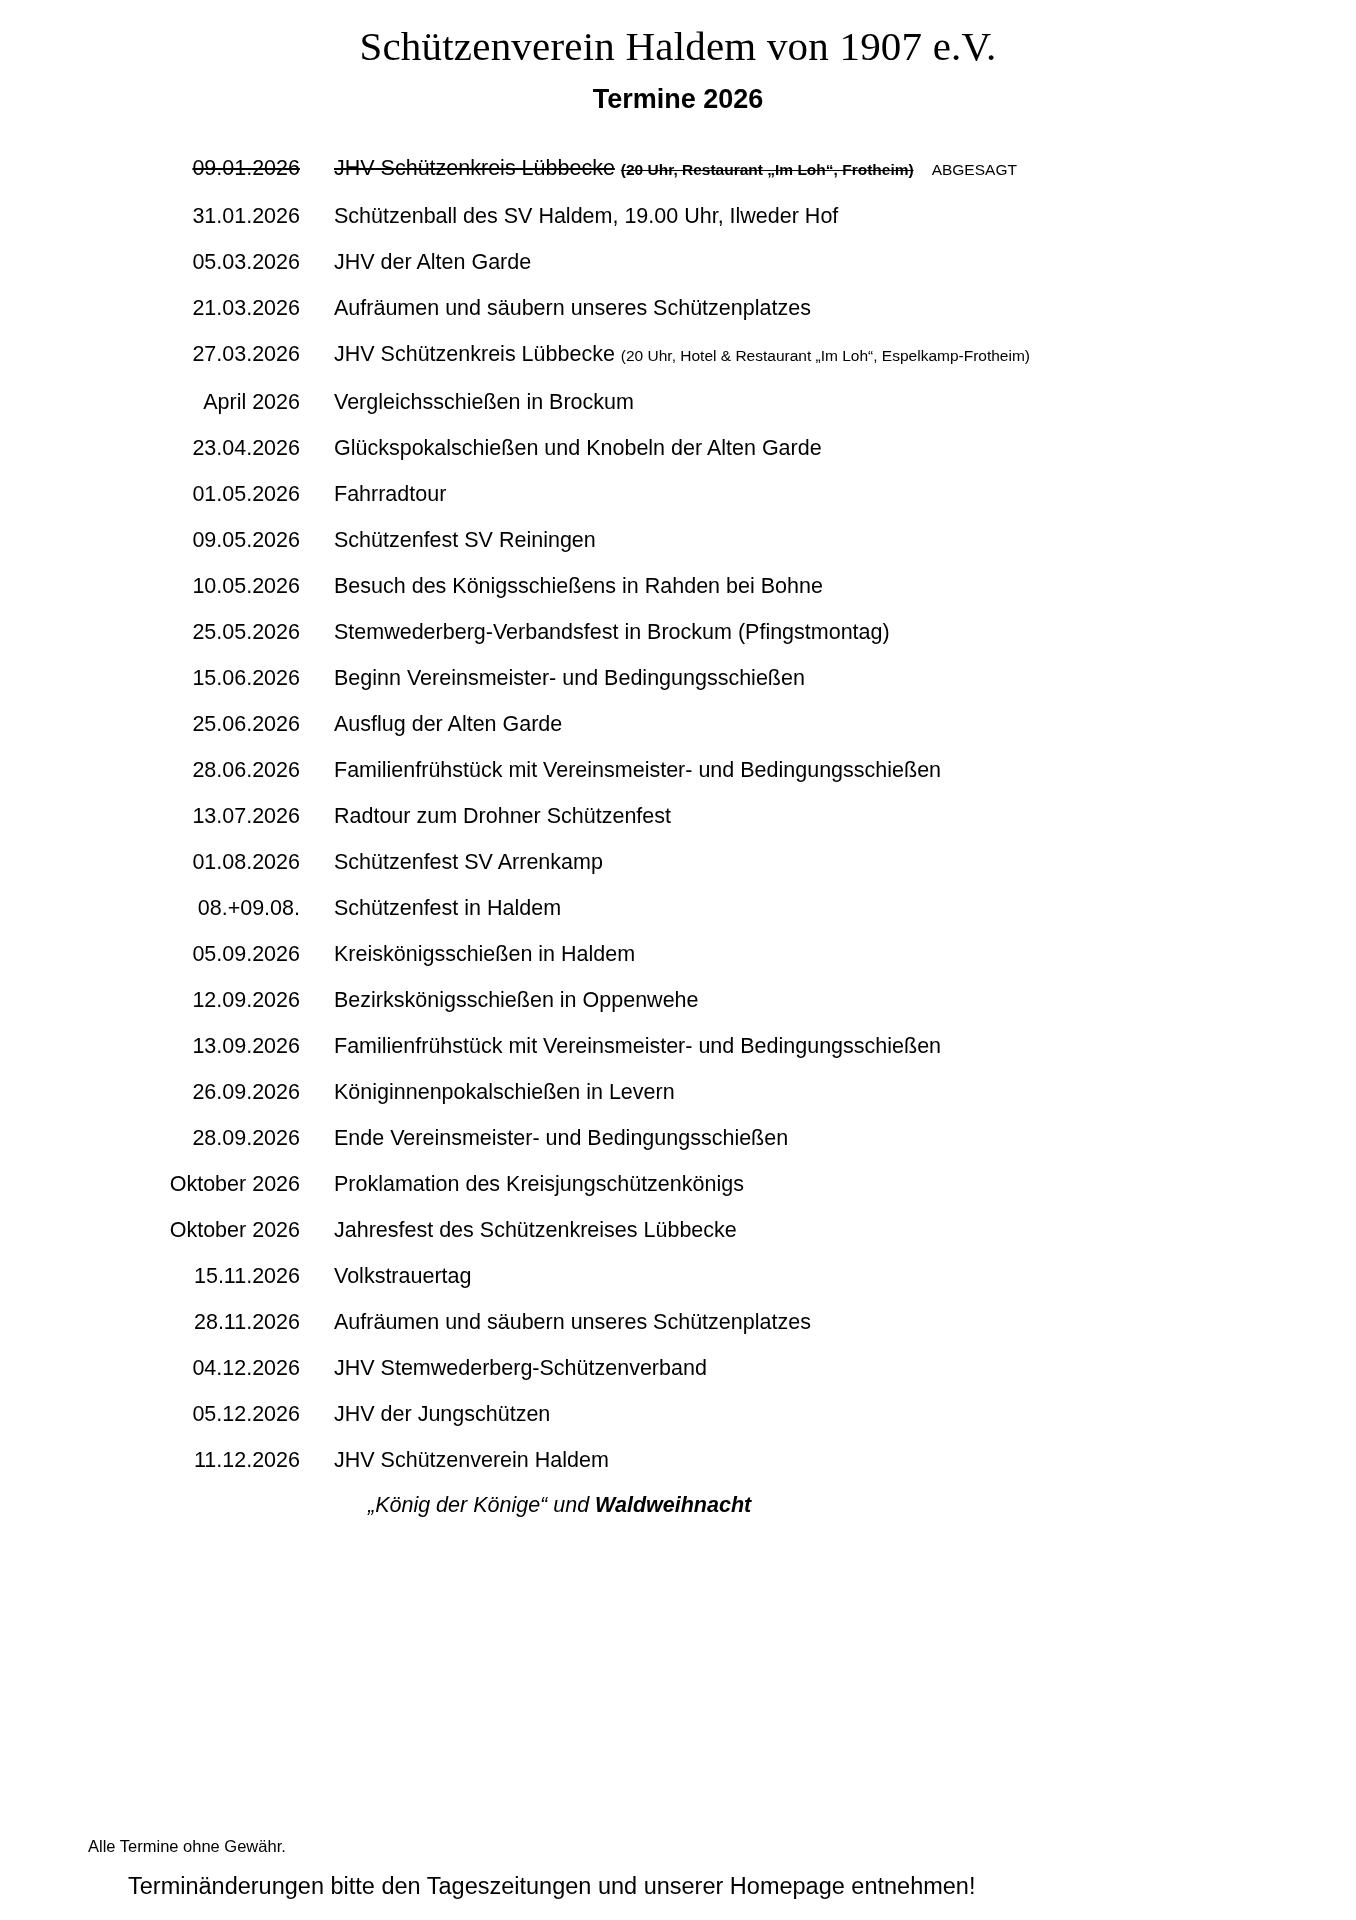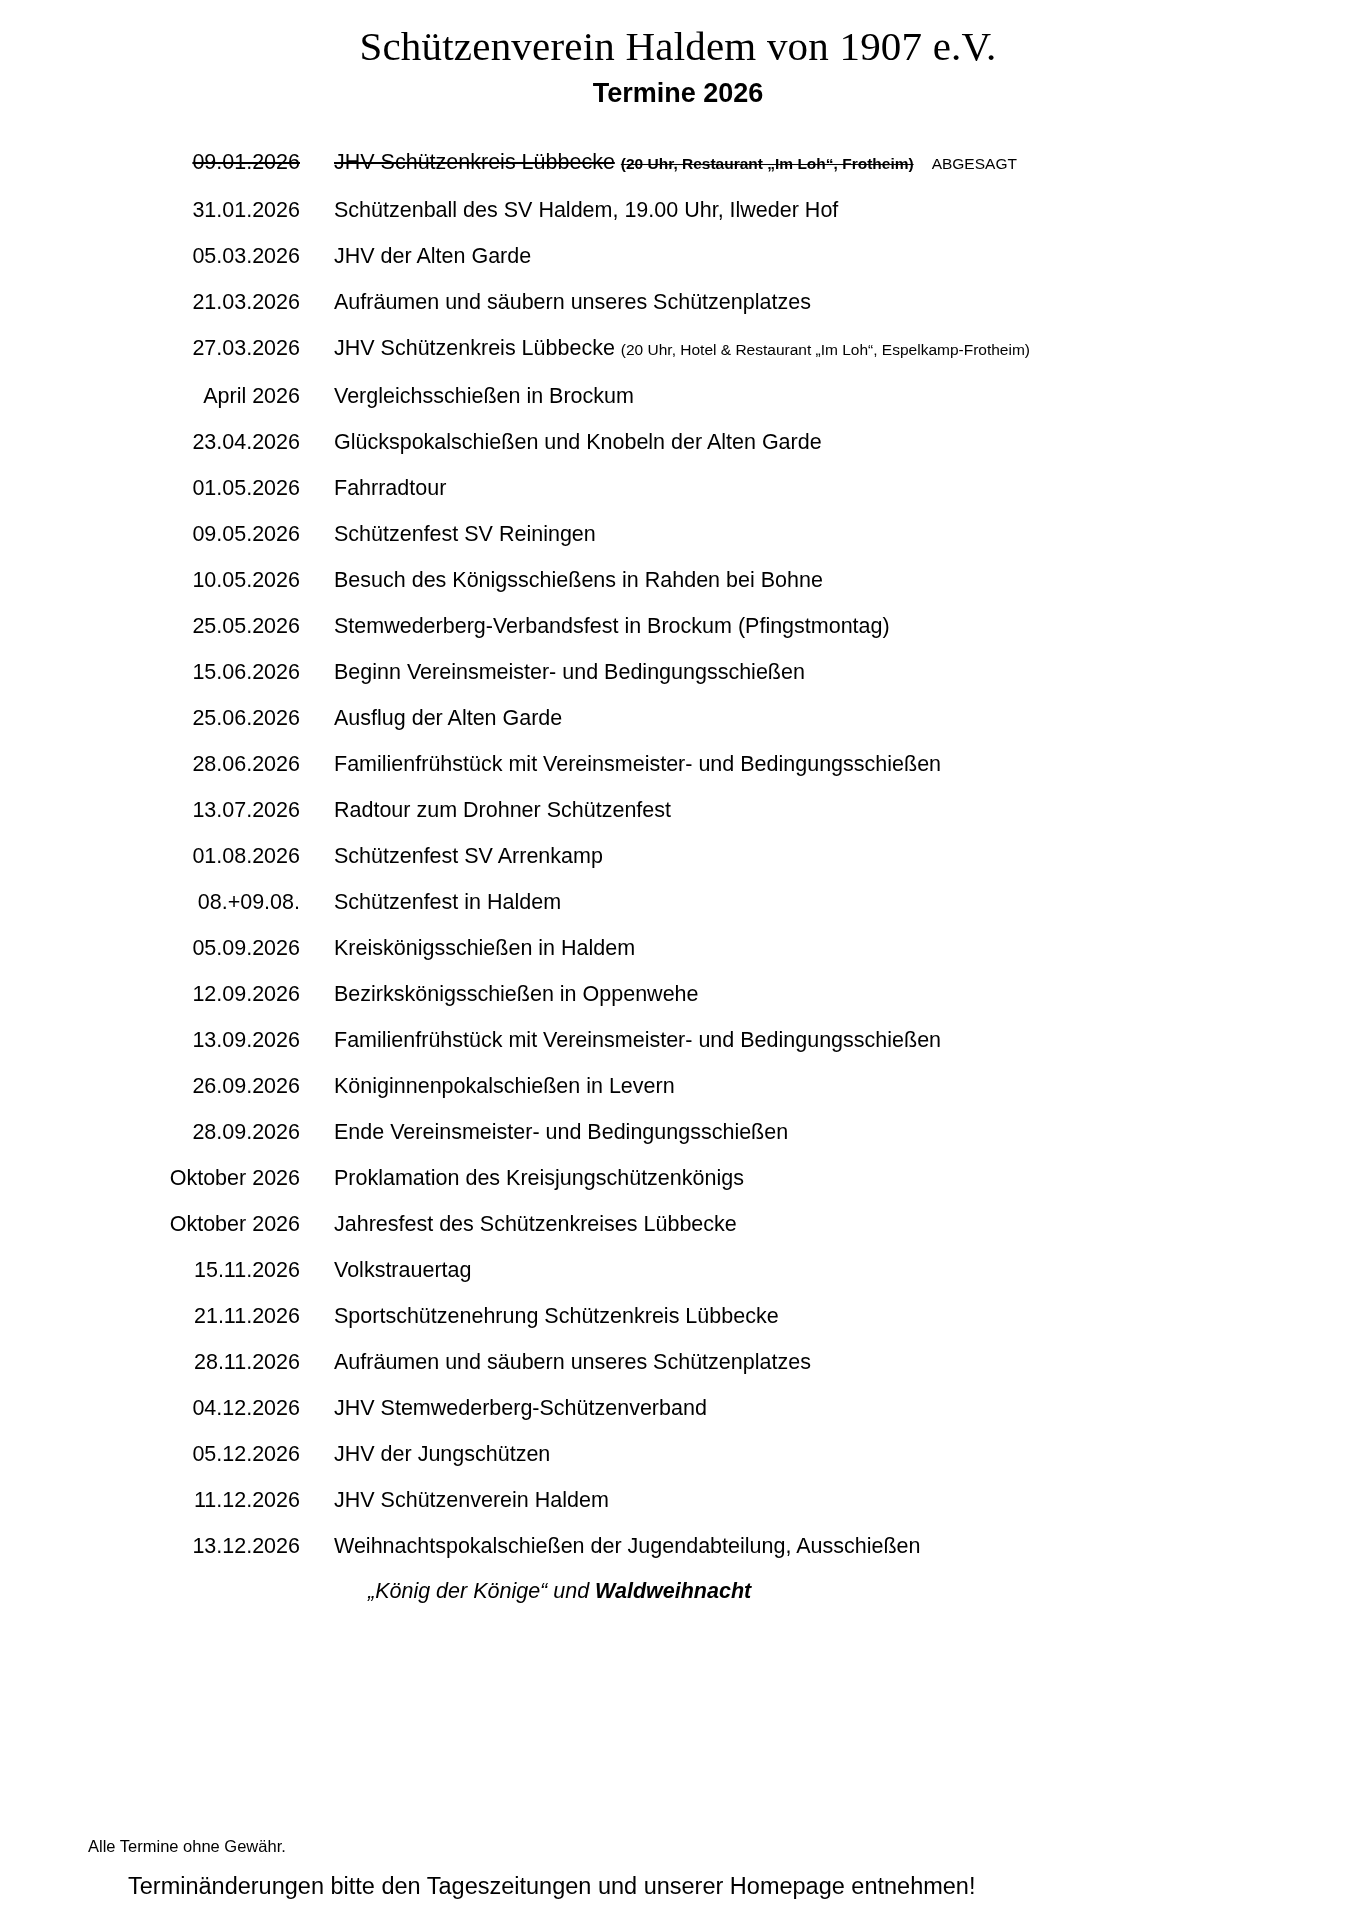--- a/index.html
+++ b/index.html
@@ -28,21 +28,21 @@
     text-align: center;
     margin-top: 22px;
     letter-spacing: 0.2px;
     font-weight: normal;
   }
   .doc-subtitle {
     font-family: "Liberation Sans", sans-serif;
     font-size: 27px;
     font-weight: bold;
     text-align: center;
-    margin-top: 8px;
+    margin-top: 14px;
   }
   .schedule {
     margin-top: 30px;
     width: 100%;
     border-collapse: collapse;
   }
   .schedule td {
     vertical-align: baseline;
     padding: 0;
     font-size: 21.5px;
@@ -204,42 +204,34 @@
         </tr>
         <tr>
           <td class="date-cell"><span>Oktober 2026</span></td>
           <td class="event-cell"><span>Jahresfest des Schützenkreises Lübbecke</span></td>
         </tr>
         <tr>
           <td class="date-cell"><span>15.11.2026</span></td>
           <td class="event-cell"><span>Volkstrauertag</span></td>
         </tr>
         <tr>
-          <td class="date-cell"><span>21.11.2026</span></td>
-          <td class="event-cell"><span>Sportschützenehrung Schützenkreis Lübbecke</span></td>
-        </tr>
-        <tr>
           <td class="date-cell"><span>28.11.2026</span></td>
           <td class="event-cell"><span>Aufräumen und säubern unseres Schützenplatzes</span></td>
         </tr>
         <tr>
           <td class="date-cell"><span>04.12.2026</span></td>
           <td class="event-cell"><span>JHV Stemwederberg-Schützenverband</span></td>
         </tr>
         <tr>
           <td class="date-cell"><span>05.12.2026</span></td>
           <td class="event-cell"><span>JHV der Jungschützen</span></td>
         </tr>
         <tr>
           <td class="date-cell"><span>11.12.2026</span></td>
           <td class="event-cell"><span>JHV Schützenverein Haldem</span></td>
-        </tr>
-        <tr>
-          <td class="date-cell"><span>13.12.2026</span></td>
-          <td class="event-cell"><span>Weihnachtspokalschießen der Jugendabteilung, Ausschießen</span></td>
         </tr>
         <tr class="cont-line">
           <td class="date-cell"></td>
           <td class="event-cell"><span class="cont-indent"><span>„König der Könige“ und </span><span class="bold">Waldweihnacht</span></span></td>
         </tr>
       </tbody>
   </table>
 
   <div class="footer">
     <div class="footer-small">Alle Termine ohne Gewähr.</div>

